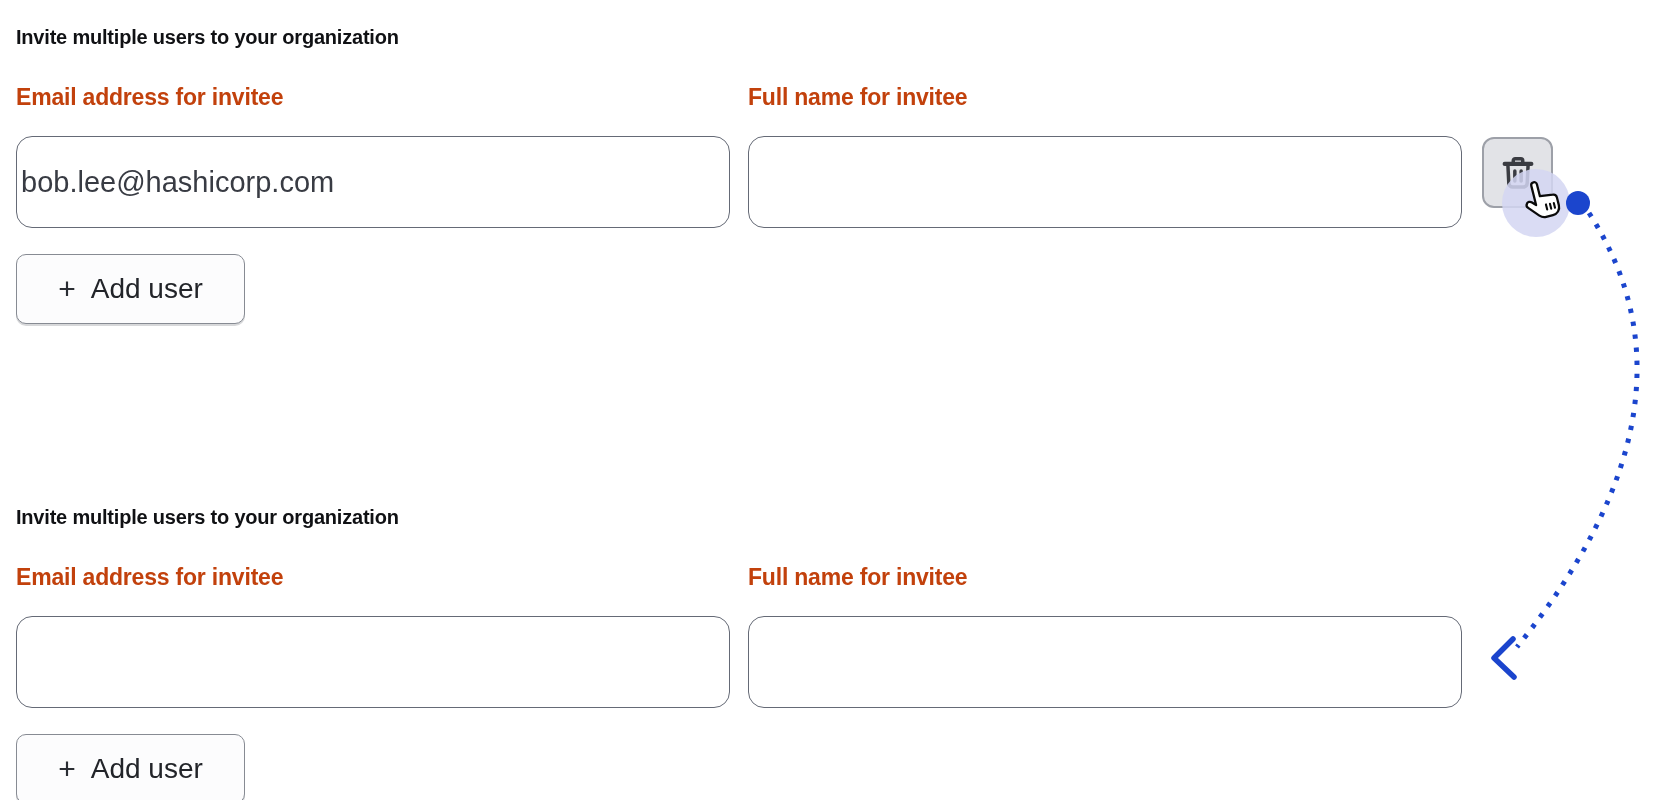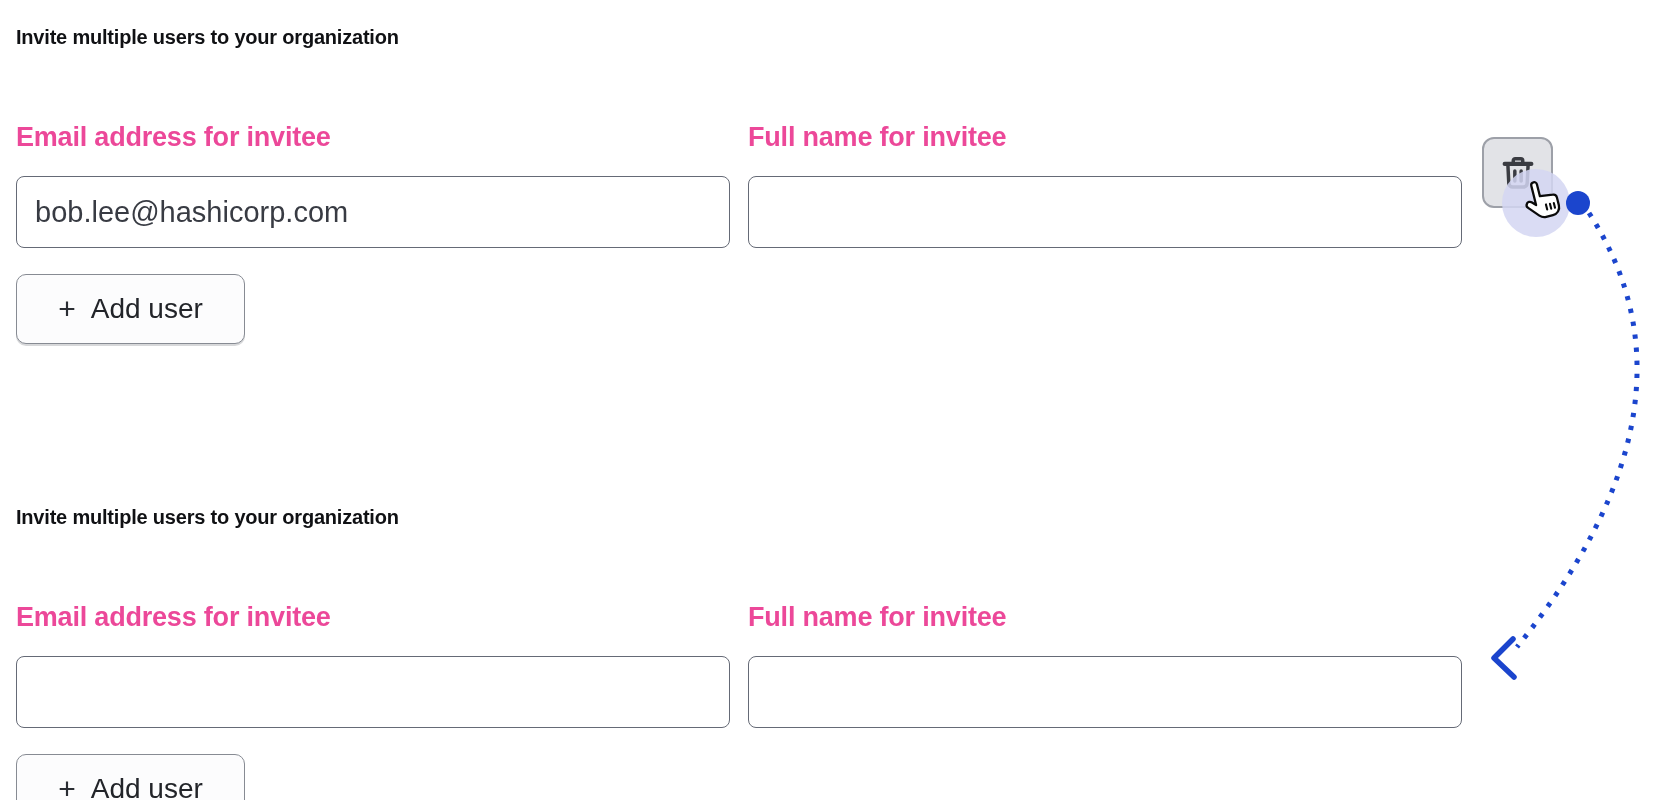--- a/index.html
+++ b/index.html
@@ -23,40 +23,39 @@
     color: #101114;
     line-height: 30px;
   }
   .field-labels {
     display: grid;
     grid-template-columns: 714px 714px;
     column-gap: 18px;
     margin-top: 31px;
   }
   .field-label {
-    font-size: 27px;
+    font-size: 23px;
     font-weight: 700;
     letter-spacing: -0.2px;
-    color: #ec4899;
+    color: #c2410c;
     line-height: 28px;
-    margin-top: 40px;
   }
   .field-row {
     display: grid;
     grid-template-columns: 714px 714px;
     column-gap: 18px;
     margin-top: 25px;
   }
   .text-input {
     box-sizing: border-box;
-    height: 72px;
+    height: 92px;
     border: 1.5px solid #656a76;
-    border-radius: 8px;
+    border-radius: 16px;
     background: #ffffff;
-    padding: 0 18px;
+    padding: 0 4px;
     font-family: "Liberation Sans", sans-serif;
     font-size: 29px;
     color: #383b43;
     outline: none;
     width: 100%;
   }
   .add-user-btn {
     margin-top: 26px;
     box-sizing: border-box;
     height: 70px;

